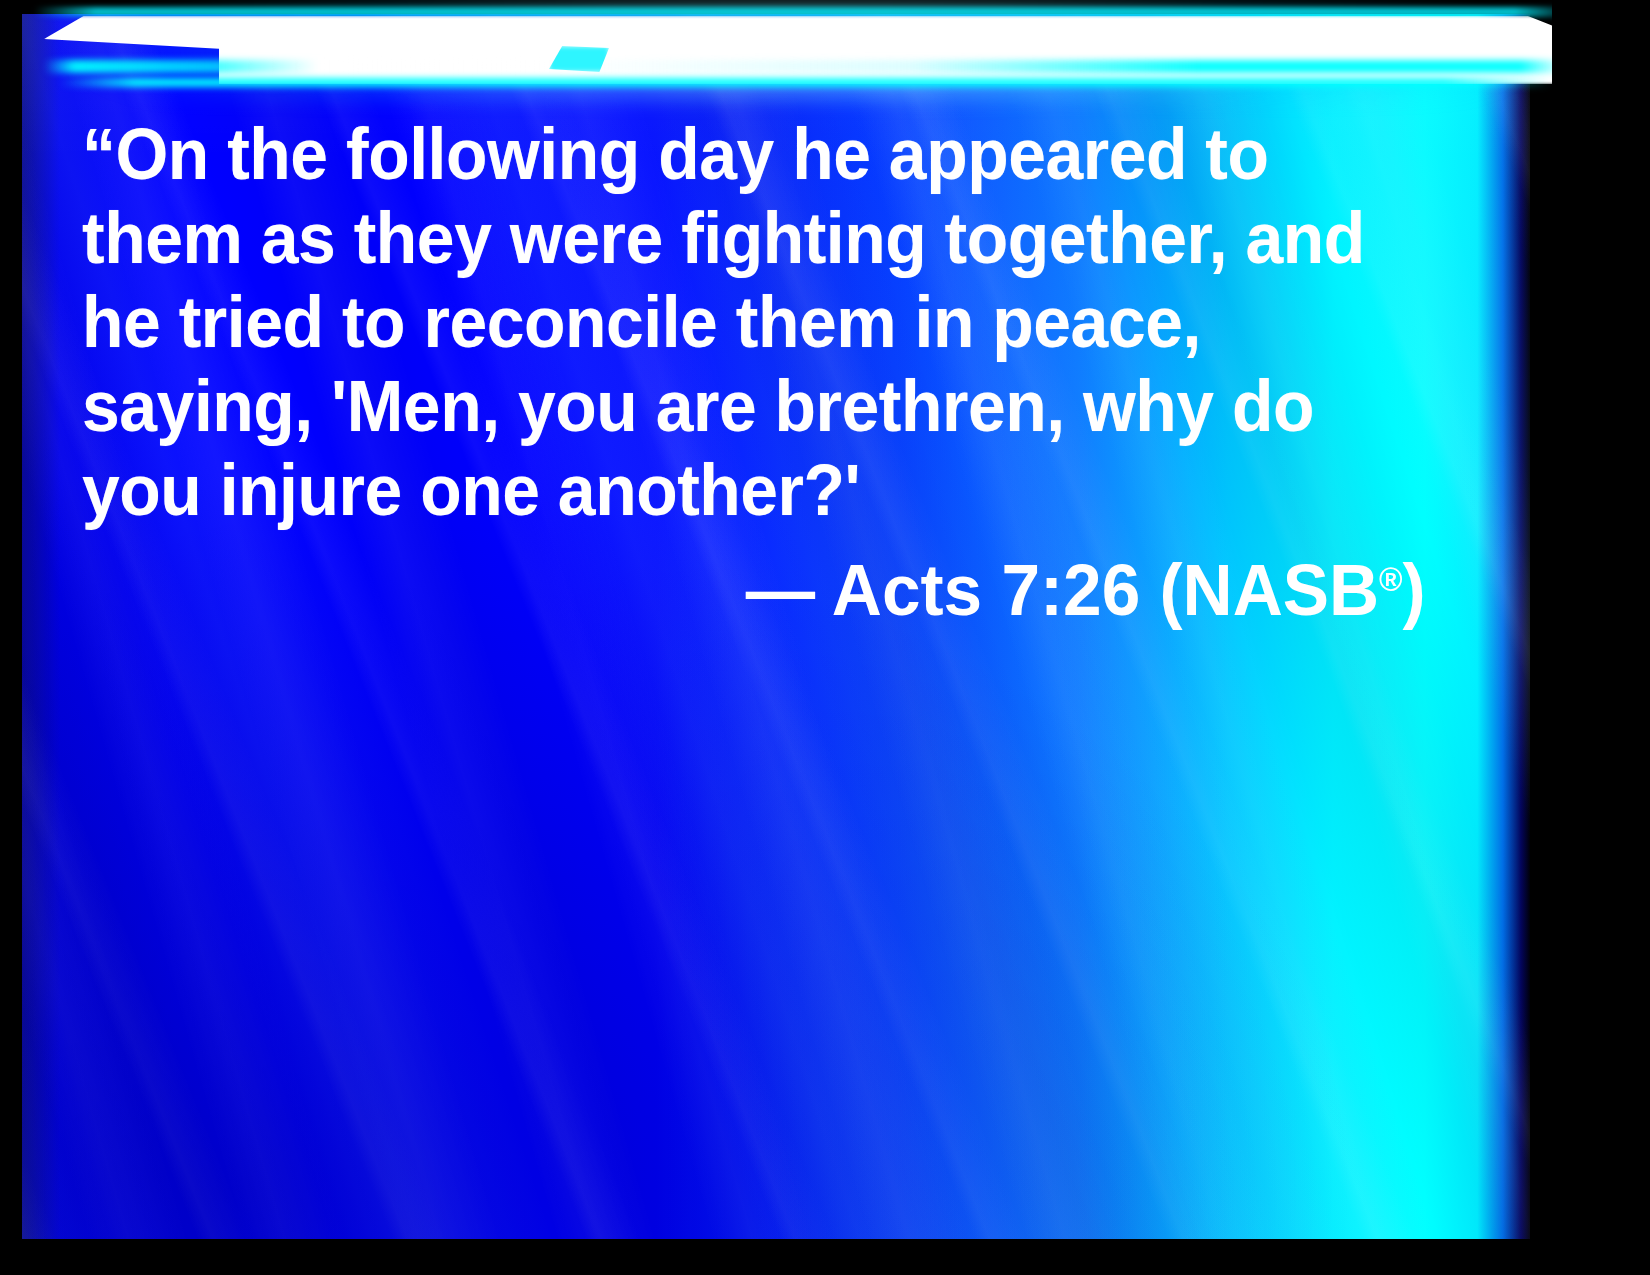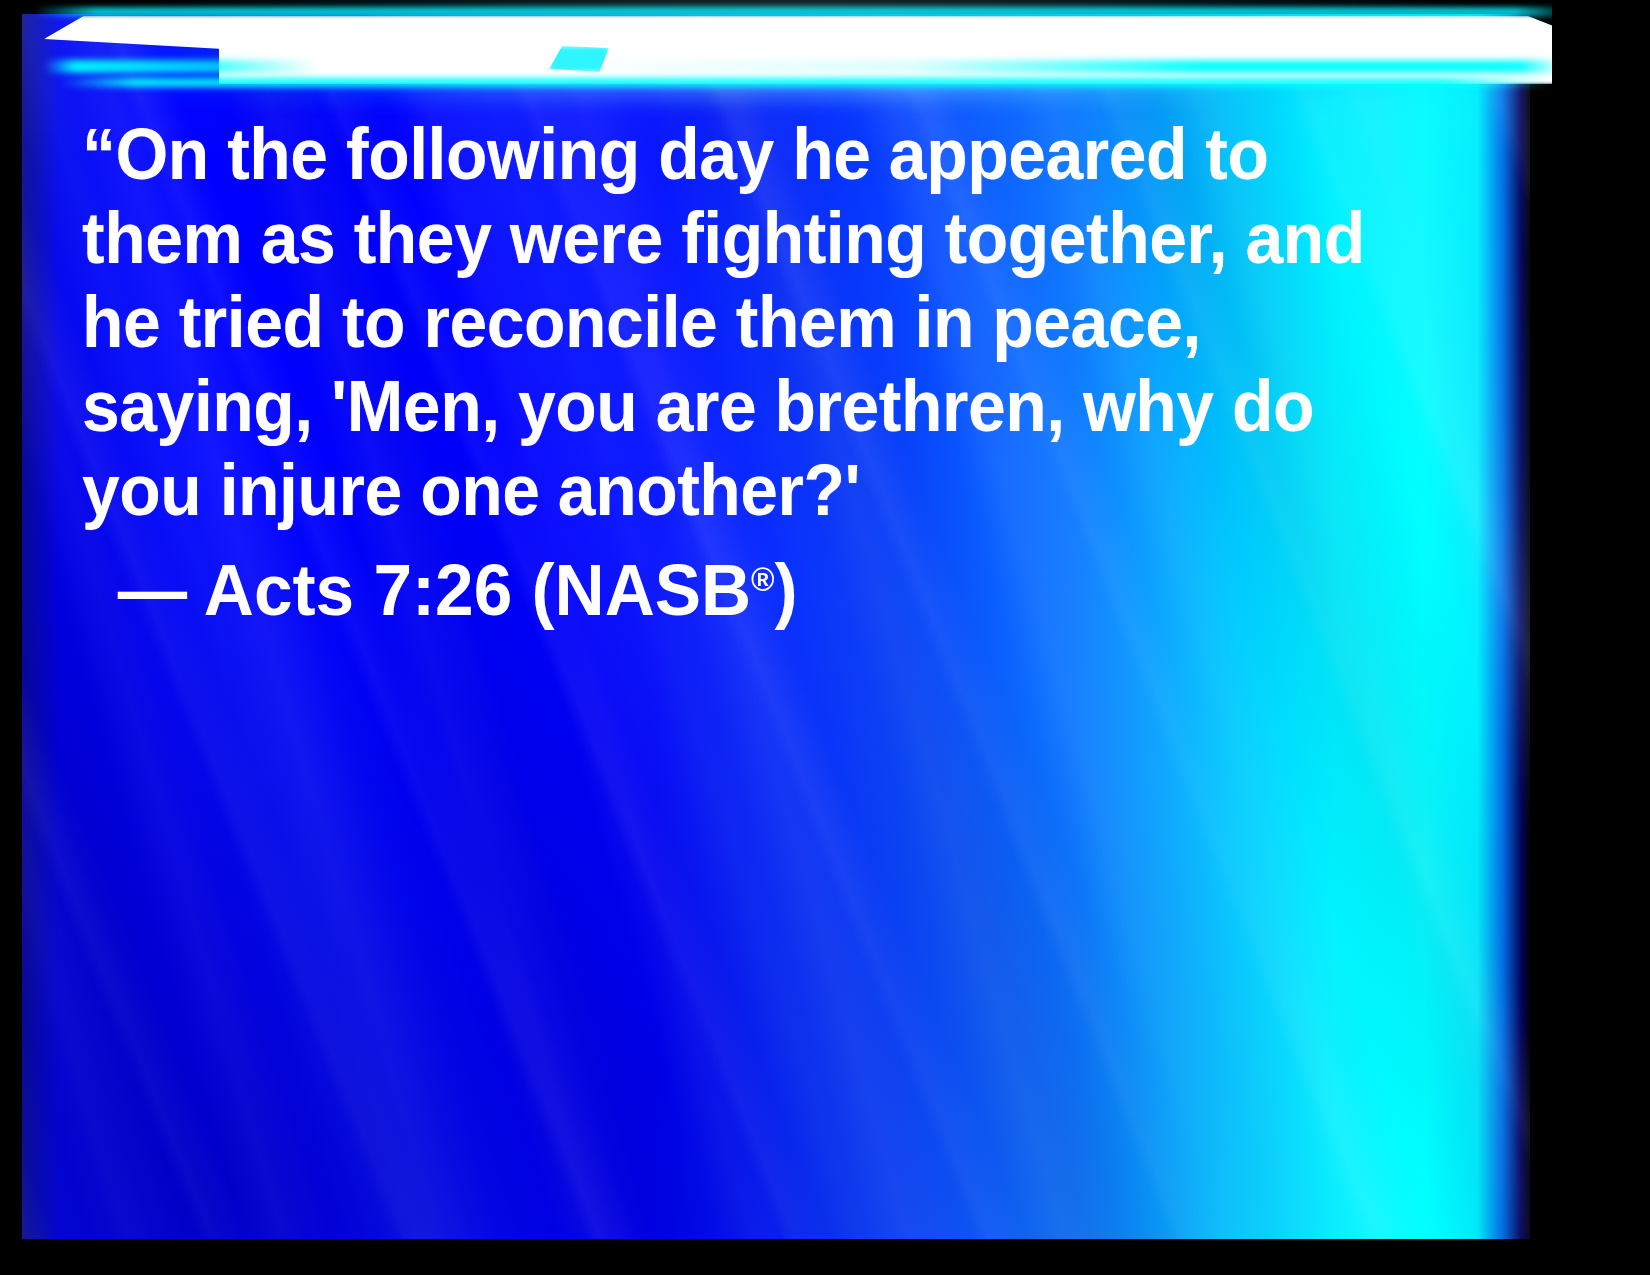--- a/index.html
+++ b/index.html
@@ -201,21 +201,21 @@
     line-height: 84px;
     letter-spacing: -0.5px;
     font-stretch: condensed;
     transform: scaleX(0.93);
     transform-origin: left center;
     white-space: pre-wrap;
     text-shadow: 0 0 1px rgba(255,255,255,0.4);
   }
   #attribution-row {
     margin: 16px 0 16px 0;
-    text-align: left;
+    text-align: right;
     padding-right: 66px;
   }
   #attribution {
     display: inline-block;
     color: #ffffff;
     font-weight: bold;
     font-size: 73px;
     line-height: 84px;
     font-stretch: condensed;
     transform: scaleX(0.95);

